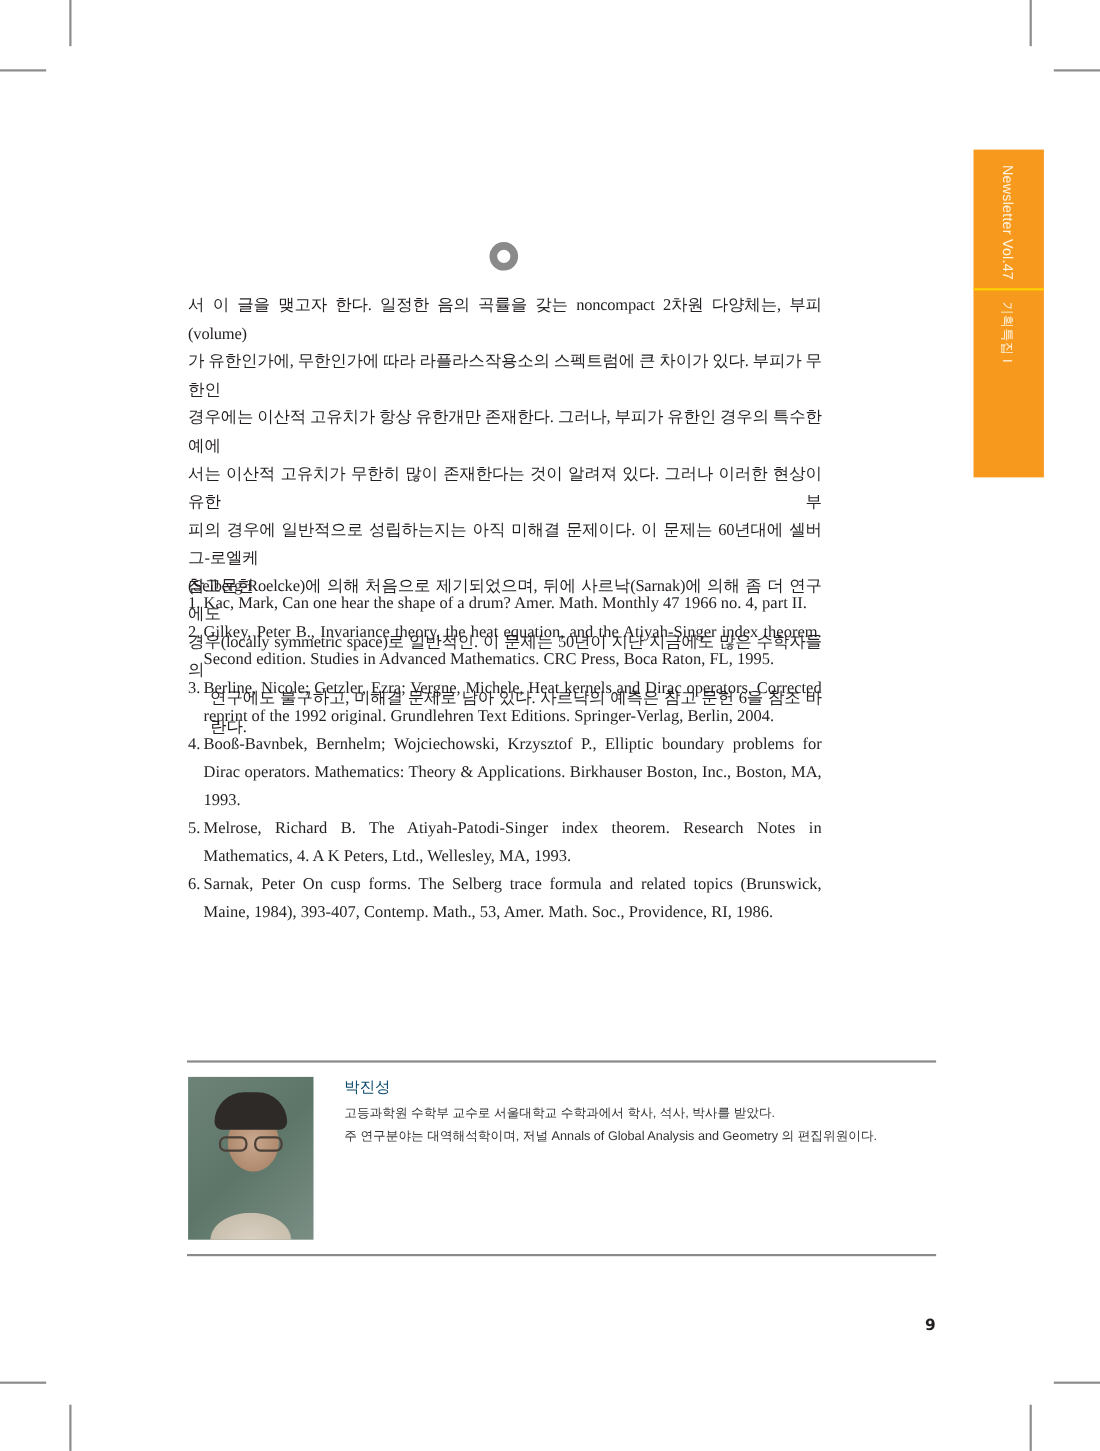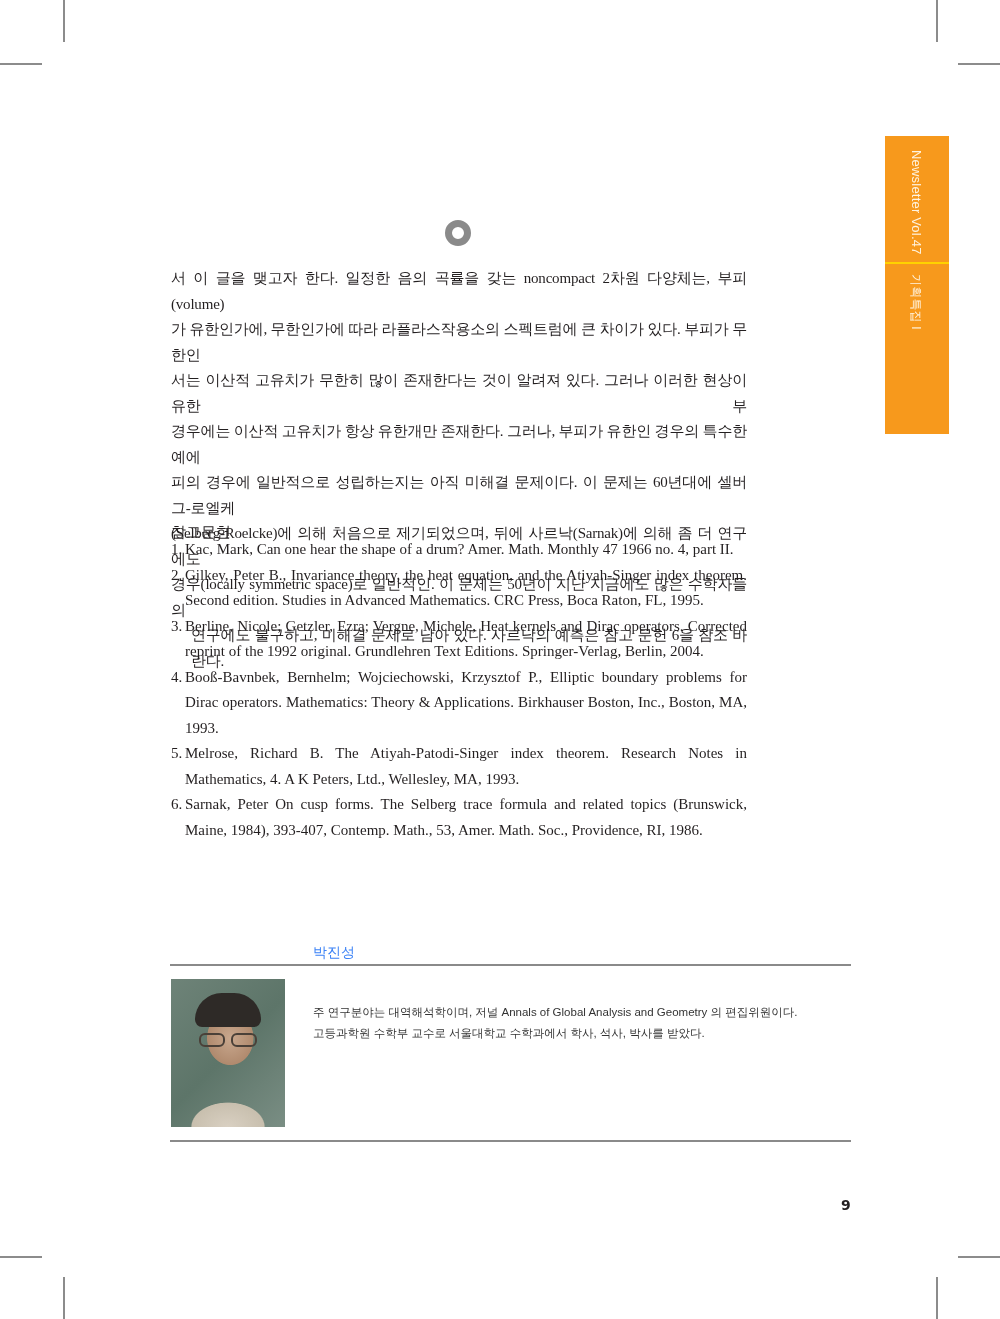--- a/index.html
+++ b/index.html
@@ -63,22 +63,22 @@
       background: #2e2a27;
     }
     .photo .glasses {
       position: absolute; left: 28px; top: 54px; width: 60px; height: 14px;
     }
     .photo .glasses span {
       position: absolute; top: 0; width: 26px; height: 14px; border: 2px solid #4a4038; border-radius: 6px;
     }
 
     .author-name {
-      position: absolute; left: 313px; top: 944px; font-family: "Liberation Sans", "DejaVu Sans", sans-serif;
-      font-size: 14px; color: #3b82f6;
+      position: absolute; left: 313px; top: 980px; font-family: "Liberation Sans", "DejaVu Sans", sans-serif;
+      font-size: 14px; color: #0c4a6e;
     }
     .author-bio {
       position: absolute; left: 313px; top: 1002px; font-family: "Liberation Sans", "DejaVu Sans", sans-serif;
       font-size: 11.5px; line-height: 21px; color: #333;
     }
 
     .page-number {
       position: absolute; left: 841px; top: 1197px; font-family: "DejaVu Sans", sans-serif;
       font-weight: bold; font-size: 14px; color: #231f20;
     }
@@ -99,22 +99,22 @@
   <div class="vt vol">Newsletter Vol.47</div>
   <div class="divider"></div>
   <div class="vt sec">기획특집 I</div>
 </div>
 
 <div class="ring-icon"></div>
 
 <div class="body-text">
   <p>서 이 글을 맺고자 한다.  일정한 음의 곡률을 갖는 noncompact 2차원 다양체는, 부피(volume)</p>
   <p>가 유한인가에, 무한인가에 따라 라플라스작용소의 스펙트럼에 큰 차이가 있다. 부피가 무한인</p>
+  <p>경우에는 이산적 고유치가 항상 유한개만 존재한다. 그러나, 부피가 유한인 경우의 특수한 예에</p>
   <p>서는 이산적 고유치가 무한히 많이 존재한다는 것이 알려져 있다. 그러나 이러한 현상이 유한 부</p>
-  <p>경우에는 이산적 고유치가 항상 유한개만 존재한다. 그러나, 부피가 유한인 경우의 특수한 예에</p>
   <p>피의 경우에 일반적으로 성립하는지는 아직 미해결 문제이다. 이 문제는 60년대에 셀버그-로엘케</p>
   <p>(Selberg-Roelcke)에 의해 처음으로 제기되었으며, 뒤에 사르낙(Sarnak)에 의해 좀 더 연구에도</p>
   <p>경우(locally symmetric space)로 일반적인. 이 문제는 50년이 지난 지금에도 많은 수학자들의</p>
   <p class="last">연구에도 불구하고, 미해결 문제로 남아 있다.  사르낙의 예측은 참고 문헌 6을 참조 바란다.</p>
 </div>
 
 <div class="refs-title">참고문헌</div>
 <ol class="refs">
   <li>
     <span class="num">1.</span>
@@ -145,18 +145,18 @@
 <div class="rule" style="top:964px;"></div>
 <div class="photo">
   <div class="hair"></div>
   <div class="glasses">
     <span style="left:0;"></span>
       <span style="left:32px;"></span>
   </div>
 </div>
 <div class="author-name">박진성</div>
 <div class="author-bio">
+  <div>고등과학원 수학부 교수로 서울대학교 수학과에서 학사, 석사, 박사를  받았다.</div>
   <div>주 연구분야는 대역해석학이며, 저널 Annals of Global Analysis and Geometry 의 편집위원이다.</div>
-  <div>고등과학원 수학부 교수로 서울대학교 수학과에서 학사, 석사, 박사를  받았다.</div>
 </div>
 <div class="rule" style="top:1140px;"></div>
 
 <div class="page-number">9</div>
 
 </body></html>

